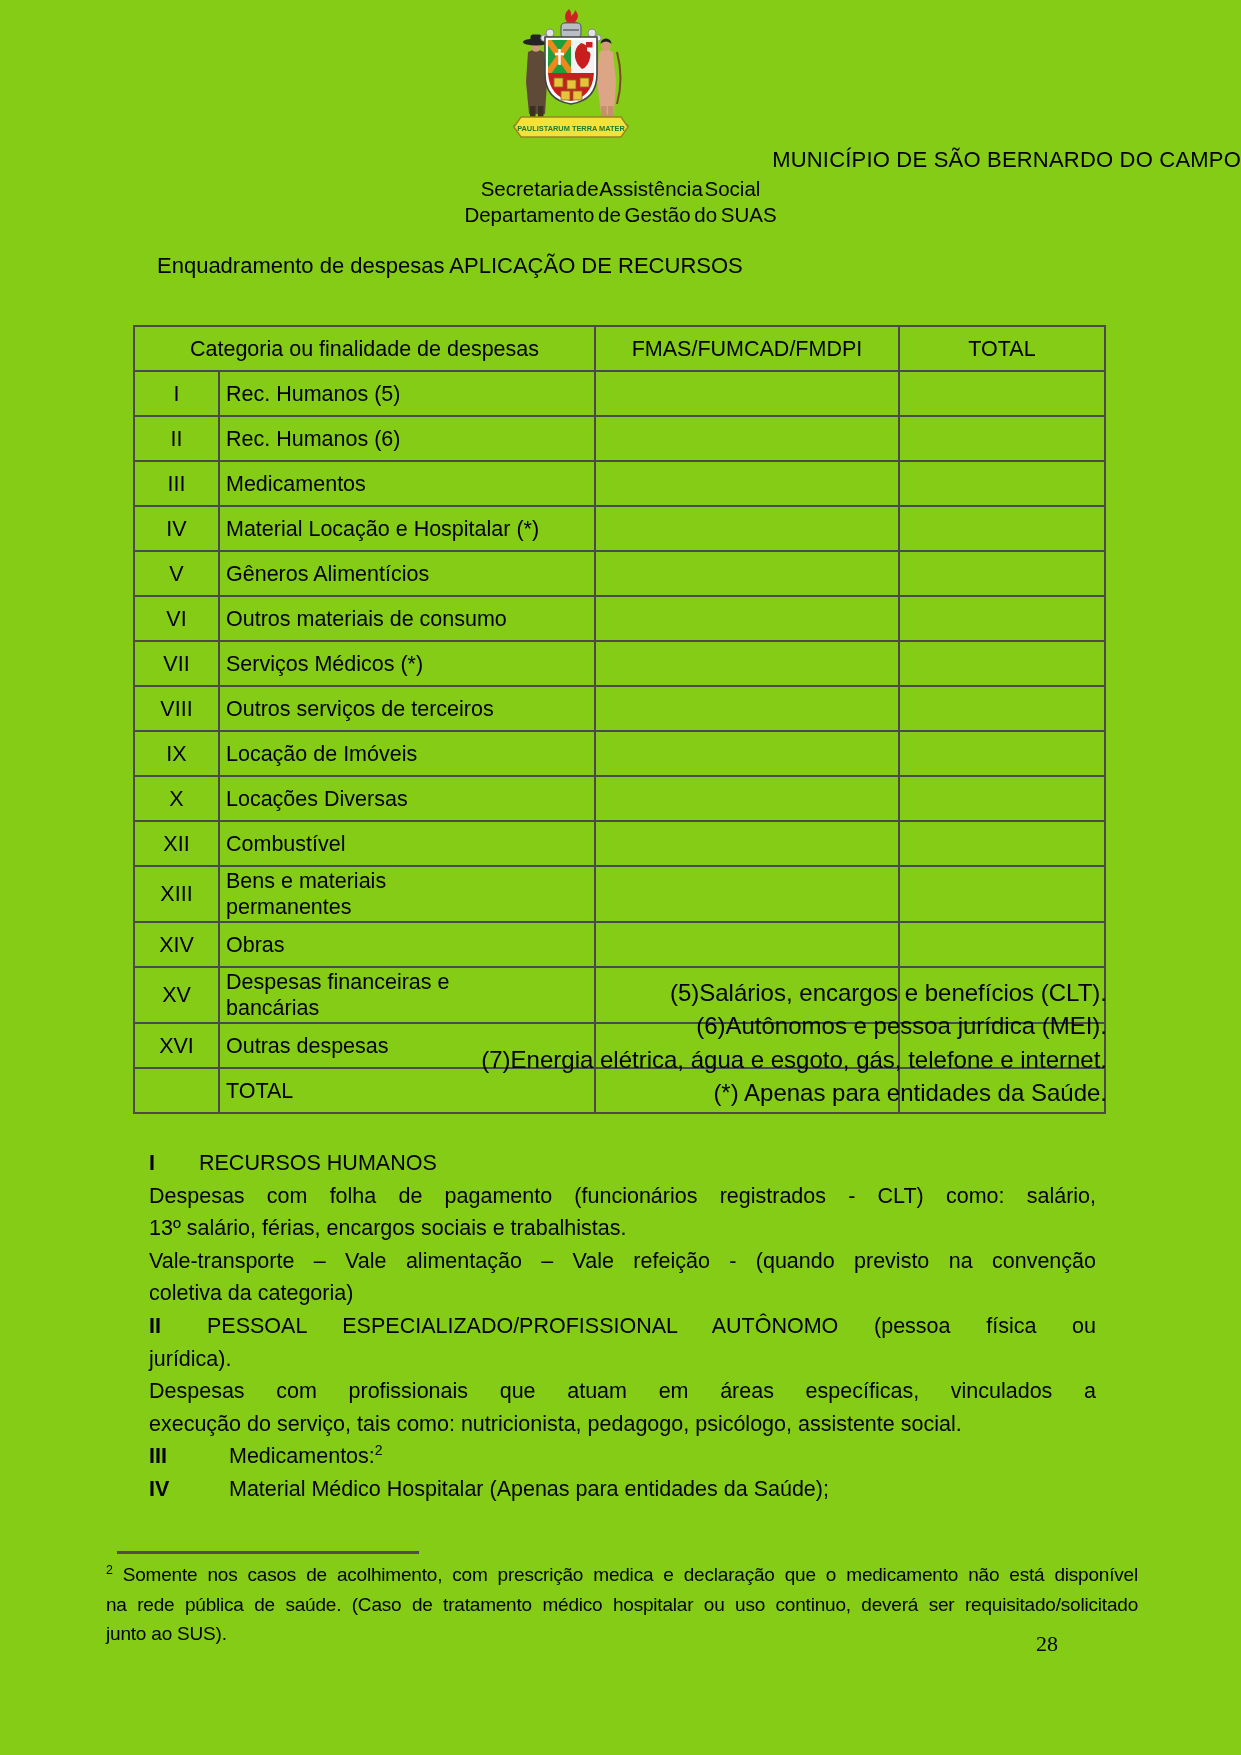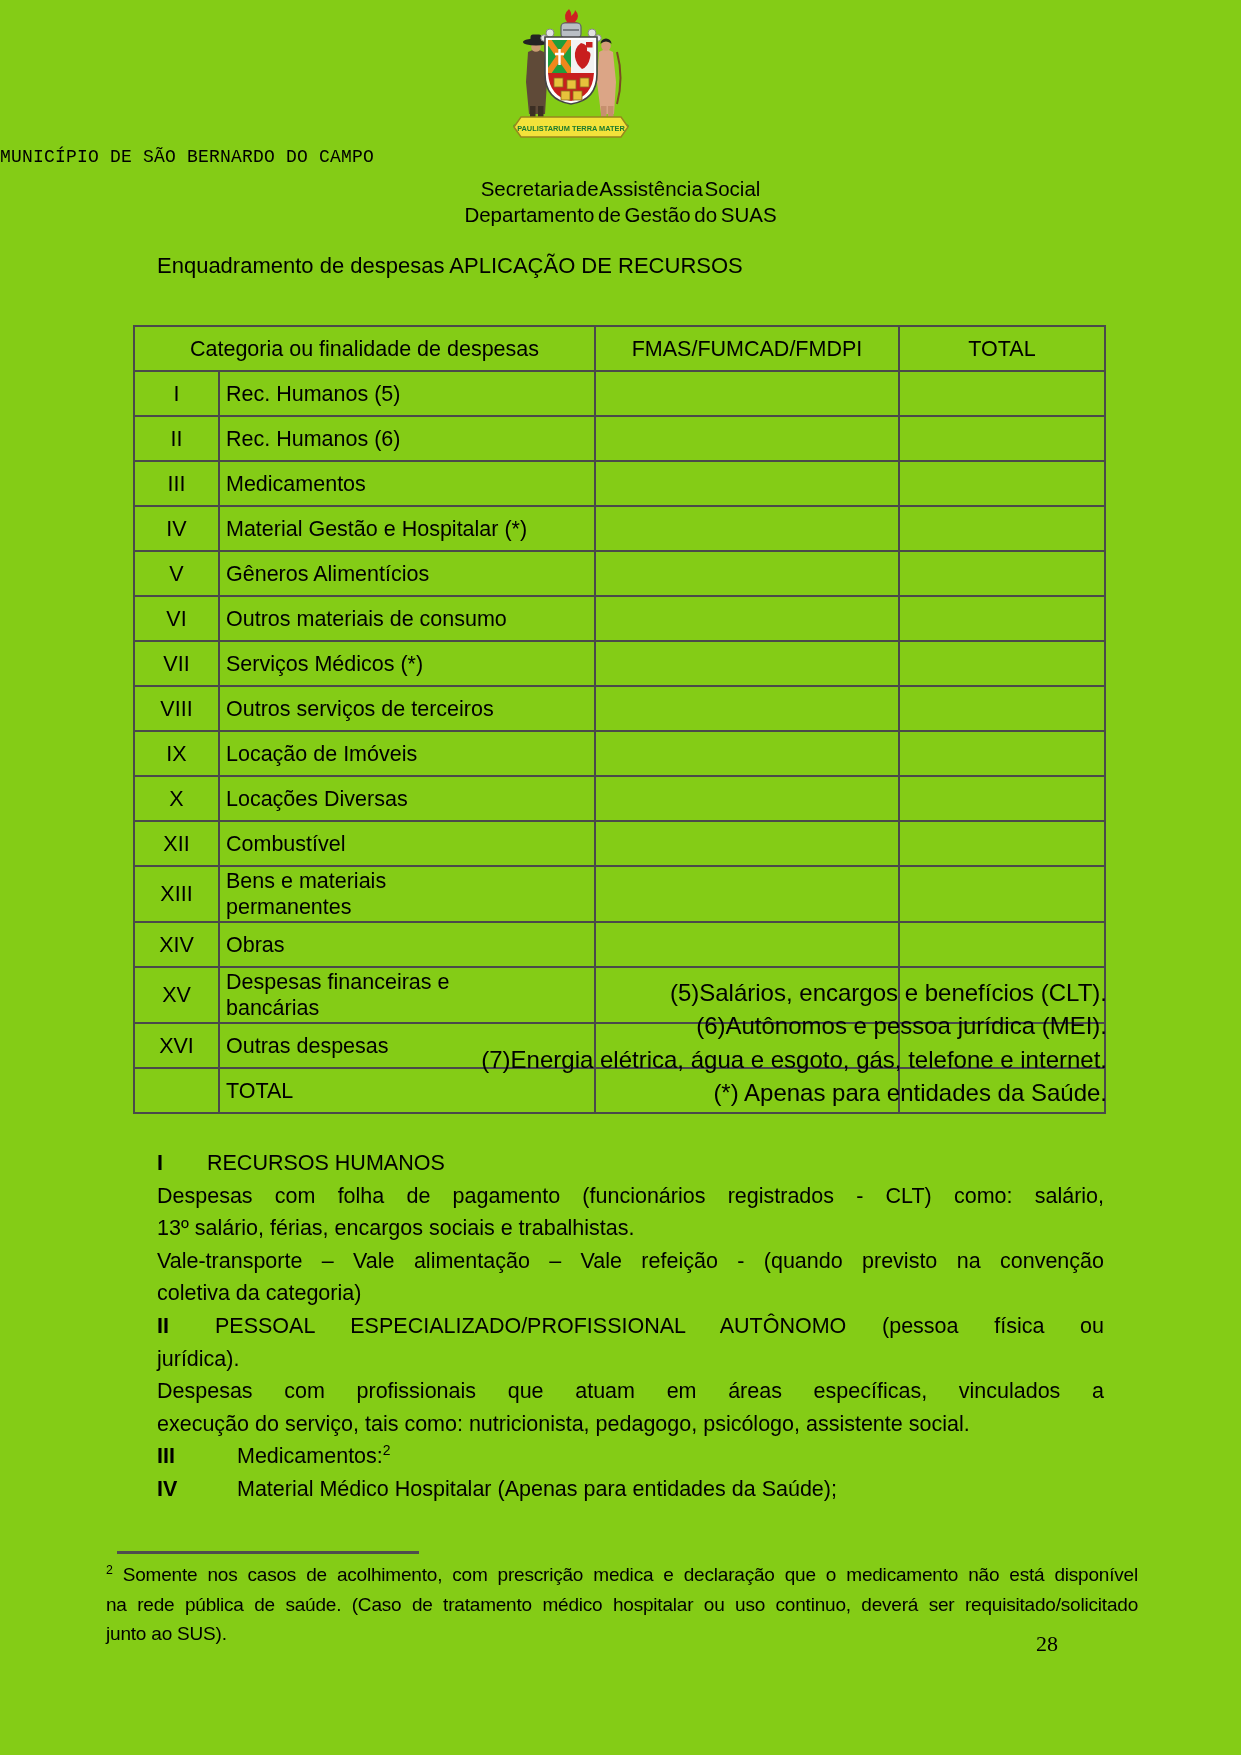--- a/index.html
+++ b/index.html
@@ -3,42 +3,42 @@
 <meta charset="utf-8">
 <style>
   html,body{margin:0;padding:0;background:#888;}
   .page{
     position:relative;width:1241px;height:1755px;background:#84cc16;
     margin:0 auto;overflow:hidden;
     font-family:"Liberation Sans","DejaVu Sans",sans-serif;color:#000;
   }
   
   .crest{position:absolute;left:486px;top:6px;}
-  .org-line{position:absolute;top:147px;left:0;width:100%;text-align:left;
-    font-size:18px;letter-spacing:.2px;font-family:Liberation Mono, monospace;}
+  .org-line{position:absolute;top:147px;left:0;width:100%;text-align:right;
+    font-size:22px;letter-spacing:.2px;}
   .dept1{position:absolute;top:177px;left:0;width:100%;text-align:center;
     font-size:20.5px;word-spacing:-4px;}
   .dept2{position:absolute;top:203px;left:0;width:100%;text-align:center;
     font-size:20.5px;word-spacing:-2px;}
   .doc-title{position:absolute;left:157px;top:253px;font-size:22px;}
   
   .tbl-wrap{position:absolute;left:133px;top:325px;}
   table.grid{border-collapse:collapse;table-layout:fixed;width:971px;}
   table.grid td{border:2px solid #4a4a4a;font-size:21.5px;line-height:26px;
     padding:1px 6px;vertical-align:middle;overflow:hidden;}
   table.grid tr{height:45px;}
   td.hdr{text-align:center;}
   td.rn{text-align:center;padding:1px 2px;}
   td.cat{text-align:left;padding-left:10px;white-space:pre-line;}
   
   .notes{position:absolute;left:157px;top:976px;width:950px;font-size:24px;
     line-height:33.4px;text-align:right;}
   .note-mk{display:inline-block;width:76px;}
   
-  .sections{position:absolute;left:157px;top:1147px;width:947px;font-size:21.5px;
+  .sections{position:absolute;left:149px;top:1147px;width:947px;font-size:21.5px;
     line-height:32.6px;}
   .jl{text-align:justify;text-align-last:justify;}
   .ll{text-align:left;}
   .mk{display:inline-block;font-weight:bold;}
   .mk.w50{width:50px;} .mk.w58{width:58px;} .mk.w80{width:80px;}
   sup{font-size:65%;vertical-align:super;line-height:0;}
   
   .fn-rule{position:absolute;left:117px;top:1551px;width:302px;height:3px;
     background:#4e4e4e;}
   .footnote{position:absolute;left:106px;top:1560px;width:1032px;font-size:19px;
@@ -148,21 +148,21 @@
             <td></td>
           </tr>
       <tr>
             <td class="rn">III</td>
             <td class="cat">Medicamentos</td>
             <td></td>
             <td></td>
           </tr>
       <tr>
             <td class="rn">IV</td>
-            <td class="cat">Material Gestão e Hospitalar (*)</td>
+            <td class="cat">Material Locação e Hospitalar (*)</td>
             <td></td>
             <td></td>
           </tr>
       <tr>
             <td class="rn">V</td>
             <td class="cat">Gêneros Alimentícios</td>
             <td></td>
             <td></td>
           </tr>
       <tr>

